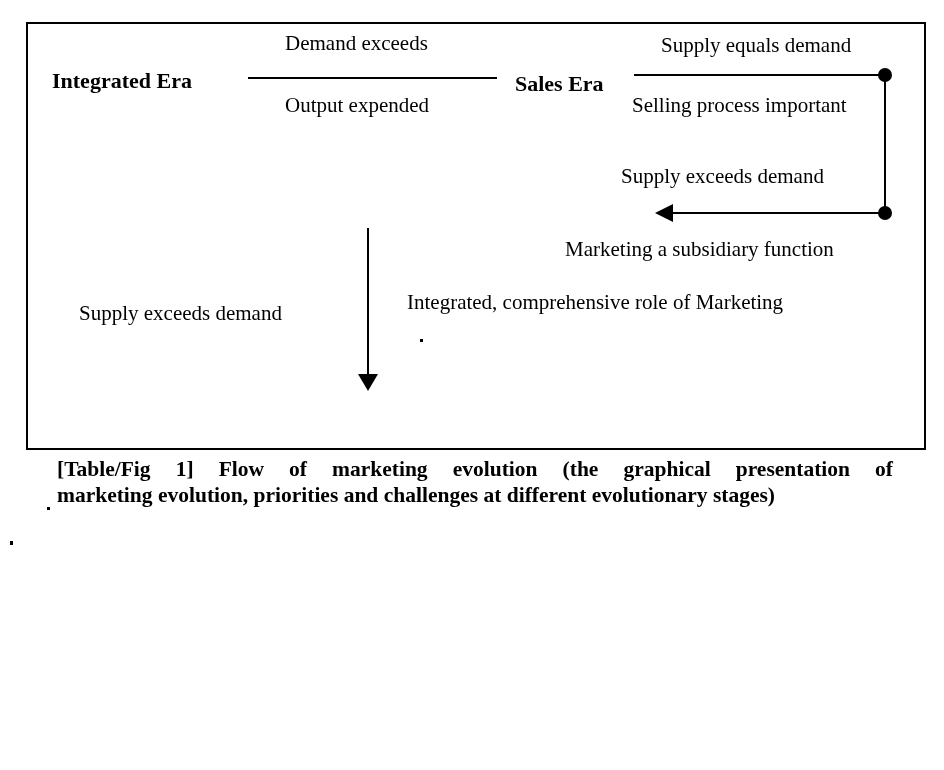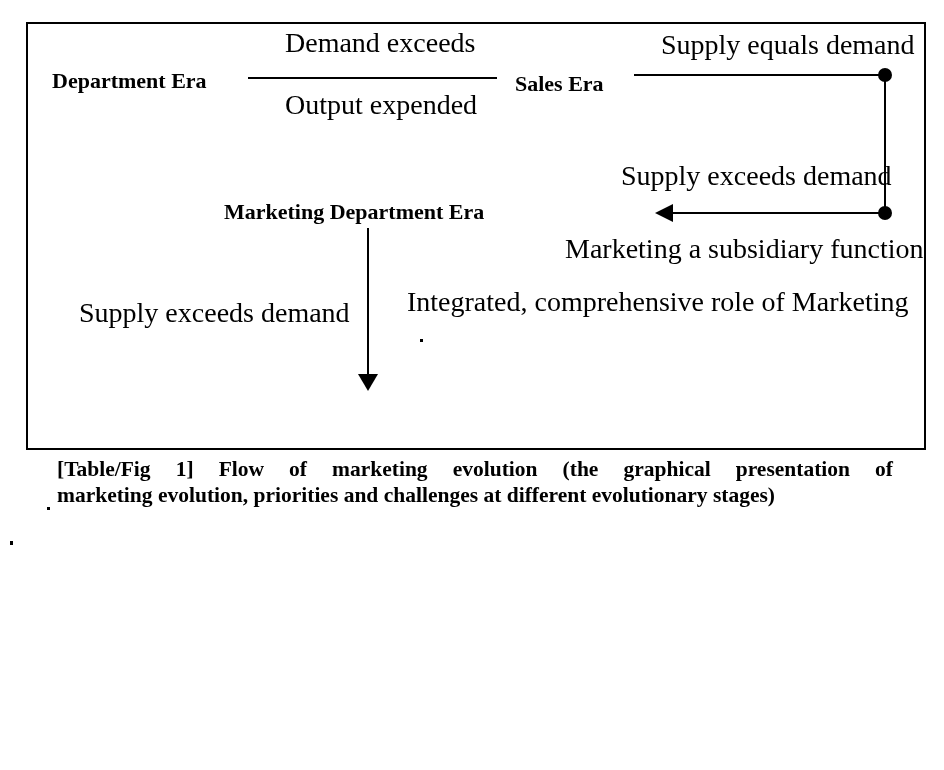--- a/index.html
+++ b/index.html
@@ -15,21 +15,21 @@
   .diagram-box {
     position: absolute;
     left: 26px; top: 22px;
     width: 900px; height: 428px;
     border: 2px solid #000000;
     background: #ffffff;
   }
 
   .label {
     position: absolute;
-    font-size: 28px;
+    font-size: 21px;
     line-height: 24px;
     white-space: nowrap;
   }
   .node { font-weight: bold; font-size: 22px; }
 
   .hline { position: absolute; height: 2px; background: #000000; }
   .vline { position: absolute; width: 2px;  background: #000000; }
 
   .dot {
     position: absolute;
@@ -71,33 +71,33 @@
   .caption-line1 { text-align: justify; text-align-last: justify; }
   .caption-line2 { text-align: left; }
 </style>
 </head>
 <body>
 
 <div id="stage">
 
   <div class="diagram-box"></div>
 
-  <div class="label node" style="left:52px; top:69px;">Department Era</div>
+  <div class="label node" style="left:52px; top:69px;">Integrated Era</div>
 
   <div class="label node" style="left:515px; top:72px;">Sales Era</div>
 
-  <div class="label node" style="left:224px; top:200px;">Marketing Department Era</div>
 
 
   <div class="label" style="left:285px; top:31px;">Demand exceeds</div>
   <div class="hline" style="left:248px; top:77px; width:249px;"></div>
   <div class="label" style="left:285px; top:93px;">Output expended</div>
 
   <div class="label" style="left:661px; top:33px;">Supply equals demand</div>
   <div class="hline" style="left:634px; top:74px; width:251px;"></div>
+  <div class="label" style="left:632px; top:93px;">Selling process important</div>
   <div class="dot" style="left:878px; top:68px;"></div>
 
   <div class="vline" style="left:884px; top:75px; height:138px;"></div>
   <div class="dot" style="left:878px; top:206px;"></div>
 
   <div class="label" style="left:621px; top:164px;">Supply exceeds demand</div>
   <div class="hline" style="left:670px; top:212px; width:215px;"></div>
   <div class="arrowhead-left" style="left:655px; top:204px;"></div>
   <div class="label" style="left:565px; top:237px;">Marketing a subsidiary function</div>
 

